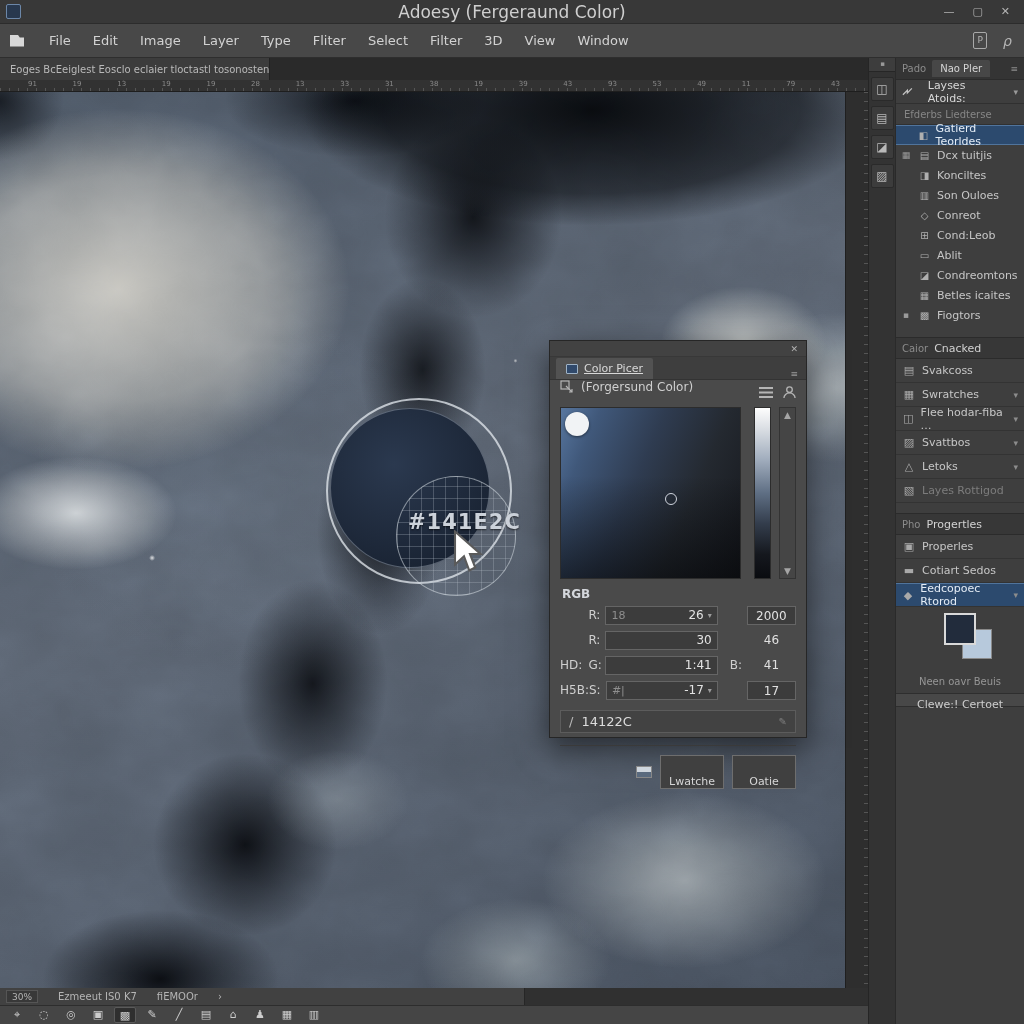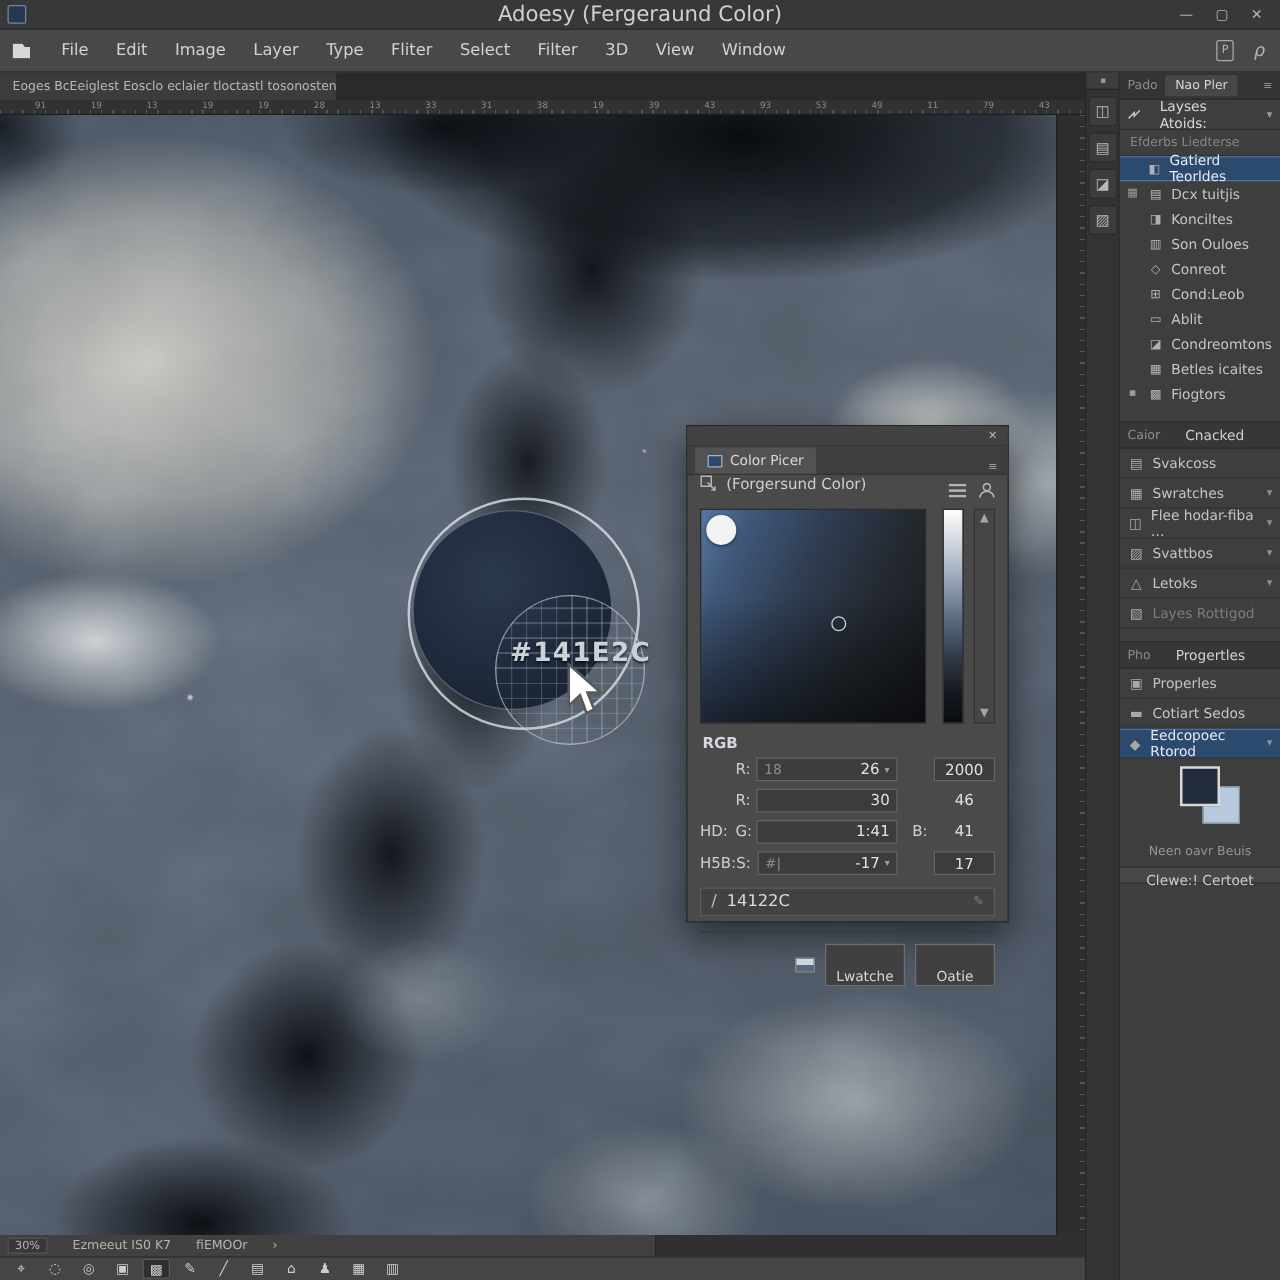--- a/index.html
+++ b/index.html
@@ -102,21 +102,21 @@
   .ptab-on { background:#474747; color:#d6d6d6; padding:3px 8px; font-size:10px; border-radius:2px 2px 0 0; }
   .blend-row { height:24px; display:flex; align-items:center; gap:15px; padding:0 6px;
     border-bottom:1px solid #303030; color:#d8d8d8; font-size:11px; }
   .blend-row .arrow { margin-left:auto; color:#9a9a9a; font-size:9px; }
   .sub-row { height:21px; line-height:21px; padding:0 8px; color:#868686; font-size:10px;
     border-bottom:1px solid #303030; }
   .pitem { height:20px; display:flex; align-items:center; gap:6px; padding:0 4px; color:#c6c6c6; }
   .pitem .gut { width:12px; font-size:9px; color:#9a9a9a; text-align:center; }
   .pitem .ic { width:13px; font-size:10px; color:#b0b0b0; text-align:center; }
   .pitem.selected { background:#2c4a6e; border-top:1px solid #50749c; border-bottom:1px solid #50749c; color:#e4ecf5; }
-  .sect-head { height:22px; display:flex; align-items:center; gap:20px; padding:0 6px;
+  .sect-head { height:22px; display:flex; align-items:center; gap:6px; padding:0 6px;
     background:#373737; border-top:1px solid #2b2b2b; border-bottom:1px solid #2b2b2b; }
   .sect-head .dim { color:#8b8b8b; font-size:10px; }
   .sect-head .on { color:#d2d2d2; font-size:11px; }
   .citem { height:24px; display:flex; align-items:center; gap:6px; padding:0 6px;
     border-bottom:1px solid #333; color:#c6c6c6; }
   .citem .ic { width:14px; font-size:11px; color:#a9a9a9; text-align:center; }
   .citem .arr { margin-left:auto; color:#8d8d8d; font-size:9px; }
   .citem.disabled { color:#7c7c7c; }
   .citem.selected { background:#2c4a6e; color:#e4ecf5; border-top:1px solid #50749c; }
   .swatch-zone { height:66px; position:relative; }
@@ -125,21 +125,21 @@
   .sw-caption { text-align:center; color:#969696; font-size:10px; height:18px; line-height:18px; }
   .panel-btn { margin:2px 0; height:14px; line-height:21px; text-align:center; background:#484848;
     border-top:1px solid #2e2e2e; border-bottom:1px solid #2e2e2e; color:#cdcdcd; font-size:11px; cursor:default; }
   
   .dialog { position:absolute; left:549px; top:340px; width:258px; height:398px;
     background:#4a4a4a; border:1px solid #262626; box-shadow:0 10px 30px rgba(0,0,0,.55); }
   .dlg-strip { height:16px; background:#424242; display:flex; align-items:center; justify-content:flex-end;
     padding-right:8px; font-size:9px; color:#b3b3b3; border-bottom:1px solid #383838; }
   .dlg-tabs { height:23px; background:#3e3e3e; display:flex; align-items:flex-end; border-bottom:1px solid #333; }
   .dlg-tab { background:#525252; height:21px; display:flex; align-items:center; gap:6px; padding:0 10px;
-    font-size:11px; color:#d8d8d8; border-radius:2px 2px 0 0; margin-left:6px; }
+    font-size:11px; color:#d8d8d8; border-radius:2px 2px 0 0; margin-left:6px;text-decoration:underline; }
   .dlg-tab .tab-ic { width:12px; height:10px; border:1px solid #9fb3c6; background:#30496b; border-radius:1px; }
   .dlg-tabs .tail { margin-left:auto; padding-right:8px; color:#9a9a9a; font-size:9px; }
   .dlg-sub { height:25px; display:flex; gap:8px; padding:0 10px;
     font-size:12px; color:#cfcfcf; }
   .dlg-sub .right-ics { margin-left:auto; display:flex; gap:10px; align-items:center; }
   .icon-svg { display:block; }
   .field-wrap { position:relative; margin:2px 10px 0; height:172px; }
   .color-field { position:absolute; left:0; top:0; width:181px; height:172px; border:1px solid #2c2c2c;
     background-image:
       linear-gradient(to bottom, rgba(0,0,0,0) 40%, rgba(3,4,6,.55) 100%),

